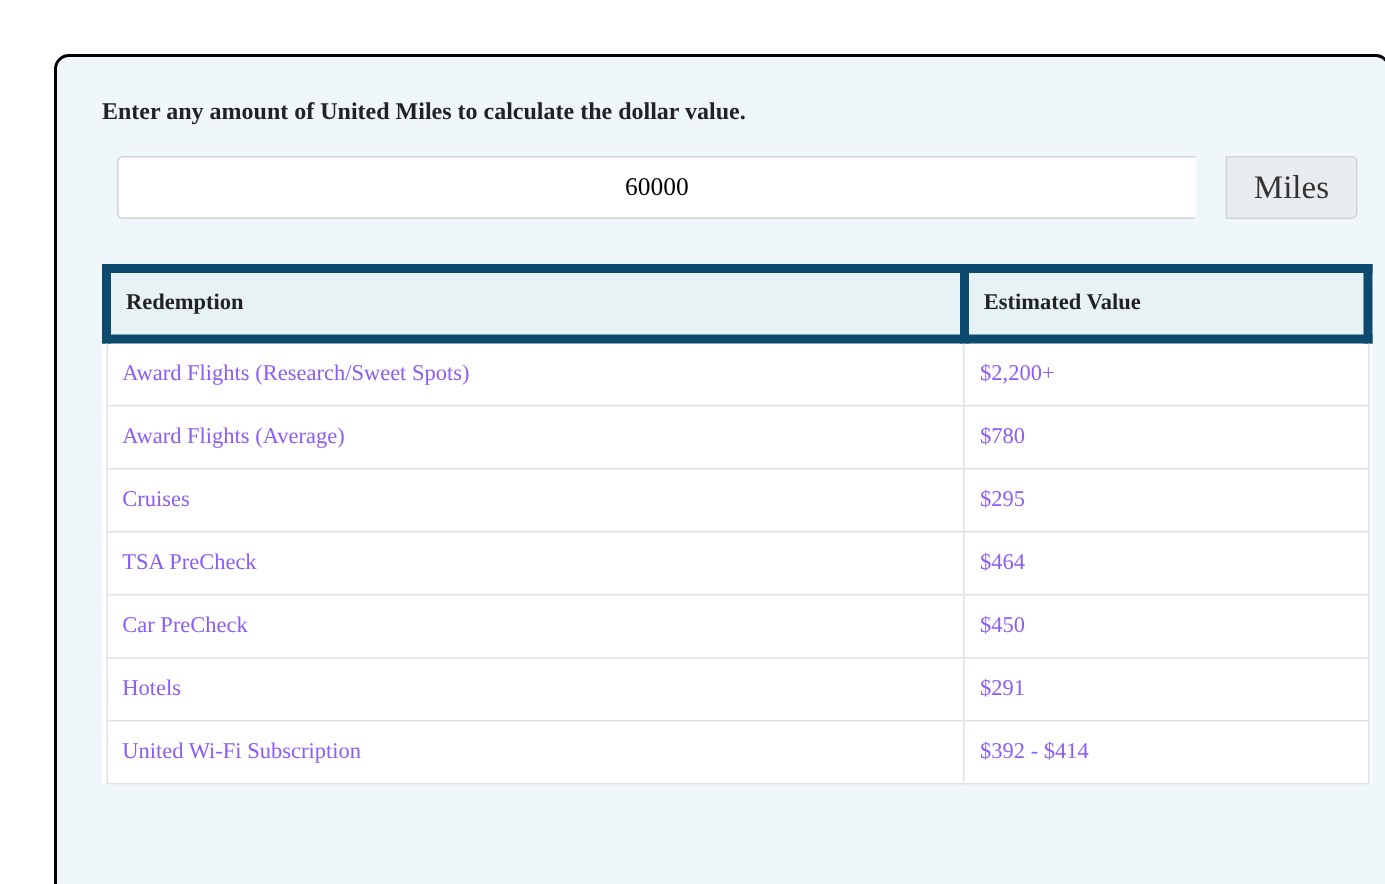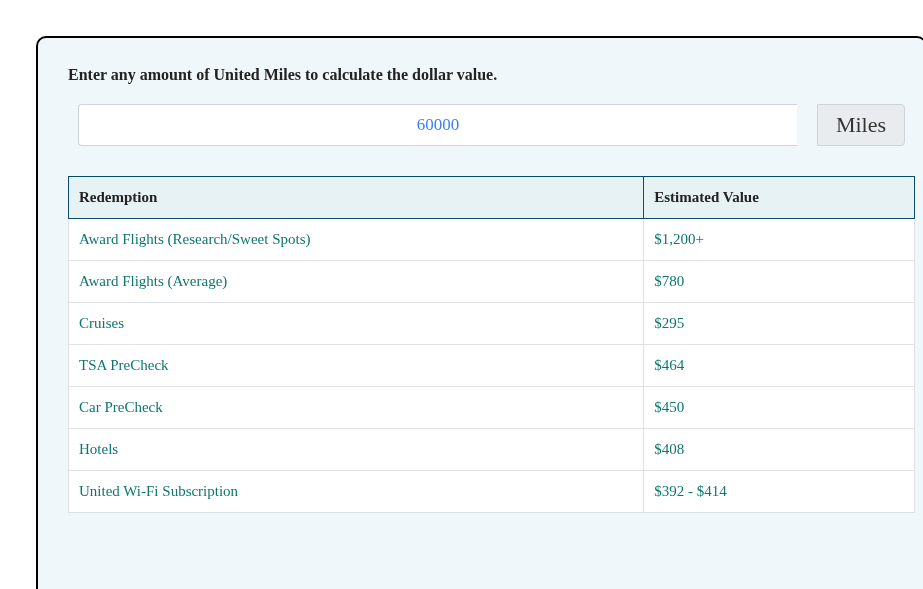--- a/index.html
+++ b/index.html
@@ -35,21 +35,21 @@
     }
     .miles-input {
       flex: 1;
       height: 42px;
       border: 1px solid #ced4da;
       border-right: none;
       border-radius: 4px 0 0 4px;
       background: #ffffff;
       text-align: center;
       font-size: 17px;
-      color: #3b82f6;
+      color: #000000;
       outline: none;
       font-family: inherit;
     }
     .miles-addon {
       display: flex;
       align-items: center;
       justify-content: center;
       padding: 0 18px;
       height: 42px;
       background: #e9ecef;
@@ -63,25 +63,25 @@
       border-collapse: collapse;
       background: #ffffff;
     }
     .table th {
       background: #e7f2f5;
       text-align: left;
       font-weight: 700;
       font-size: 15px;
       color: #222;
       padding: 12px 10px;
-      border: 1px solid #0c4a6e;
+      border: 6px solid #0c4a6e;
     }
     .table td {
       font-size: 15px;
-      color: #0f766e;
+      color: #8b5cf6;
       padding: 12px 10px;
       border: 1px solid #dee2e6;
       background: #ffffff;
     }
     .col-redemption {
       width: 68%;
     }
     .col-value {
       width: 32%;
     }
@@ -100,41 +100,41 @@
   <table class="table">
     <thead>
       <tr>
         <th class="col-redemption">Redemption</th>
         <th class="col-value">Estimated Value</th>
       </tr>
     </thead>
     <tbody>
       <tr>
         <td>Award Flights (Research/Sweet Spots)</td>
-        <td>$1,200+</td>
+        <td>$2,200+</td>
       </tr>
       <tr>
         <td>Award Flights (Average)</td>
         <td>$780</td>
       </tr>
       <tr>
         <td>Cruises</td>
         <td>$295</td>
       </tr>
       <tr>
         <td>TSA PreCheck</td>
         <td>$464</td>
       </tr>
       <tr>
         <td>Car PreCheck</td>
         <td>$450</td>
       </tr>
       <tr>
         <td>Hotels</td>
-        <td>$408</td>
+        <td>$291</td>
       </tr>
       <tr>
         <td>United Wi-Fi Subscription</td>
         <td>$392 - $414</td>
       </tr>
     </tbody>
   </table>
 </div>
 
 </body></html>

